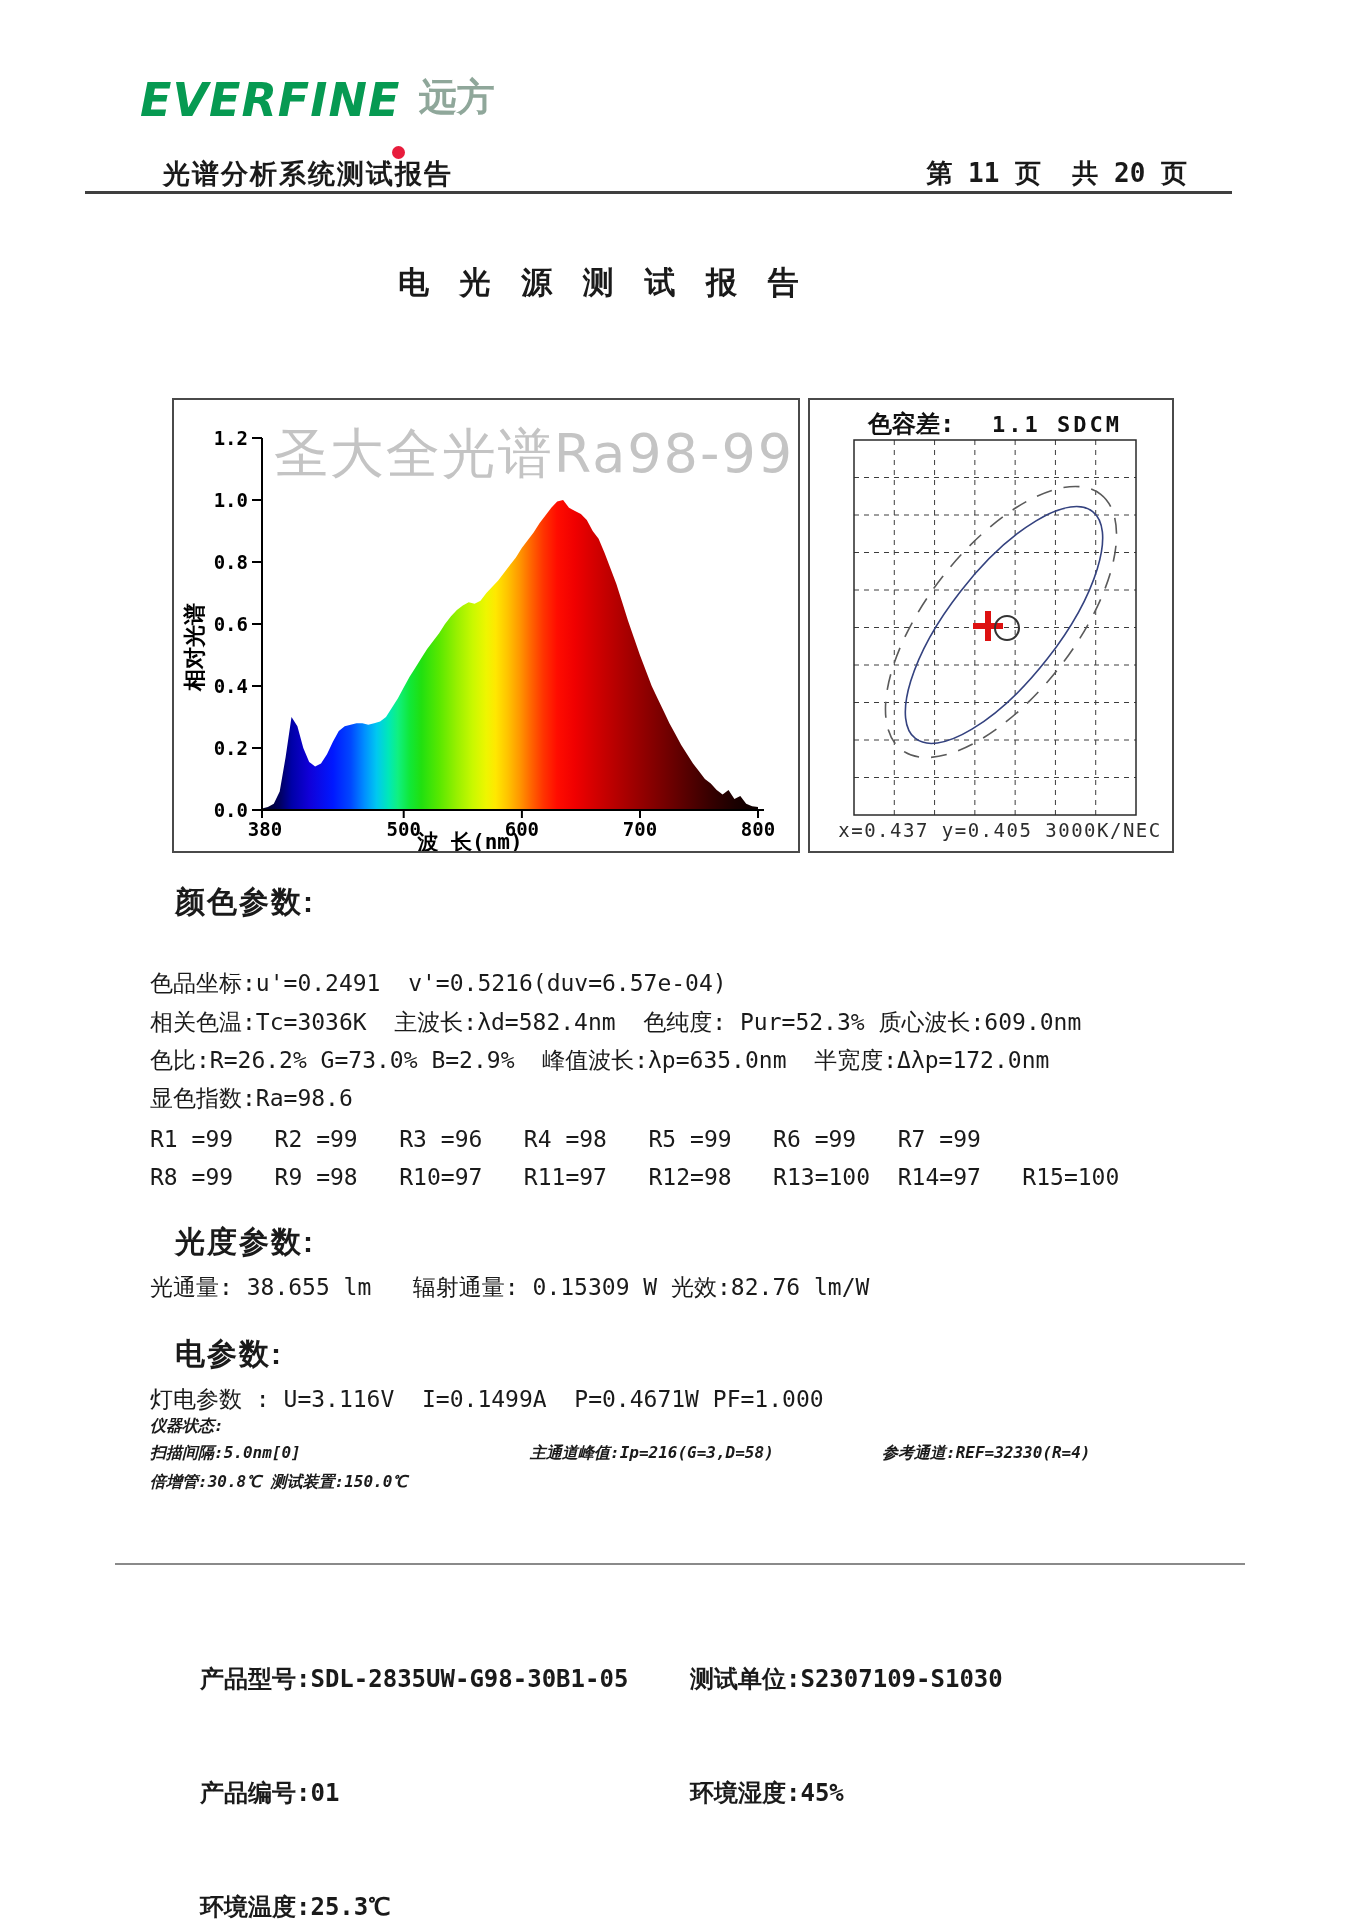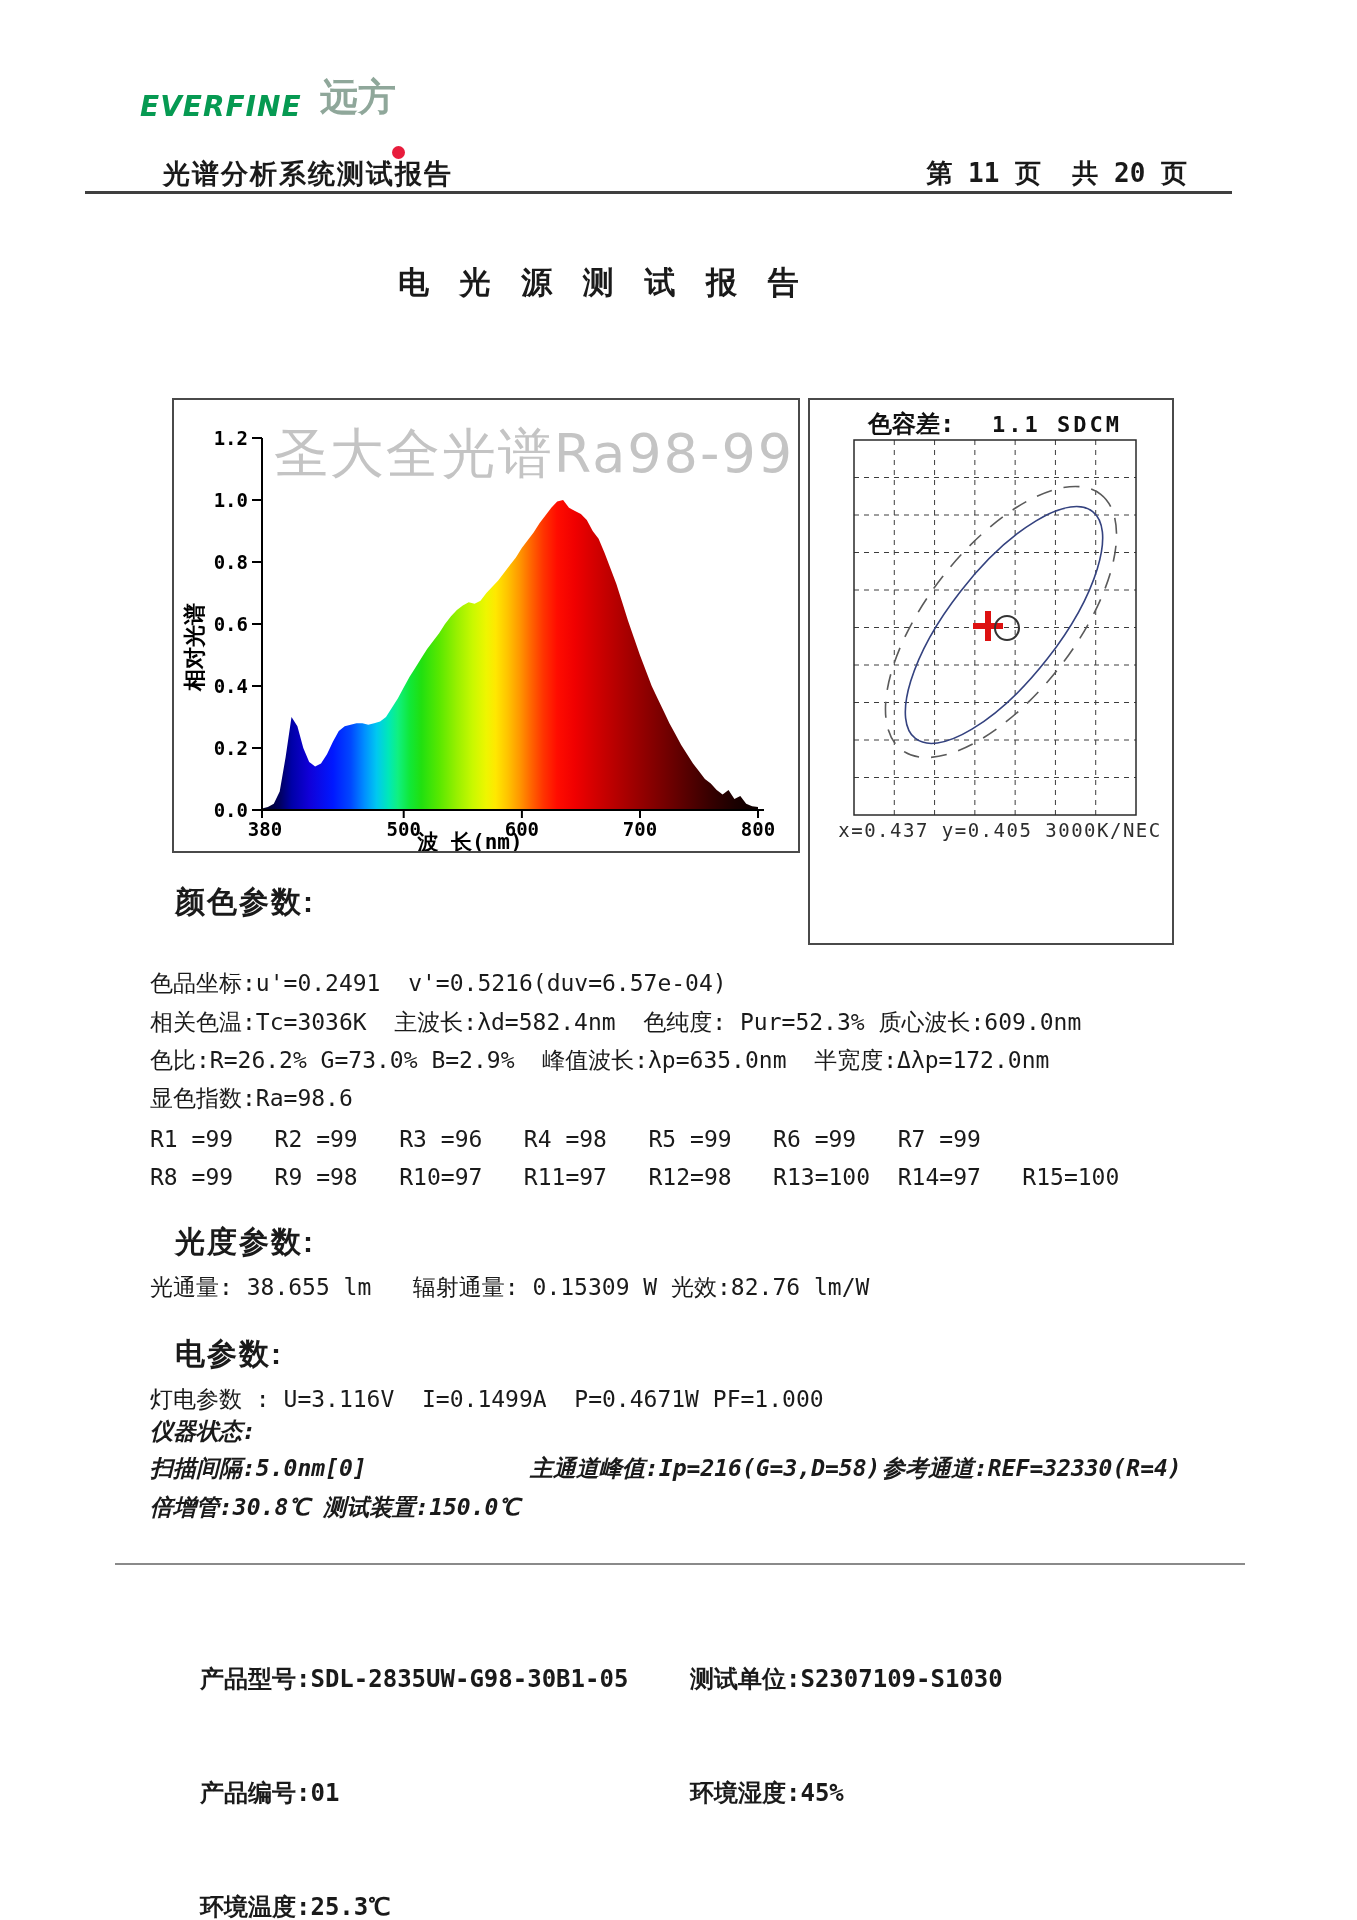--- a/index.html
+++ b/index.html
@@ -2,43 +2,43 @@
 <html><head>
 <meta charset="utf-8">
 <style>
   html,body{margin:0;padding:0;background:#ffffff;}
   .page{position:relative;width:1357px;height:1920px;background:#ffffff;overflow:hidden;
         font-family:"Liberation Sans",sans-serif;color:#1a1a1a;}
 
   
   .logo{position:absolute;left:140px;top:72px;height:62px;white-space:nowrap;}
   .logo-en{font-family:"DejaVu Sans",sans-serif;font-style:italic;font-weight:bold;
-           font-size:28px;color:#069a52;letter-spacing:1px;position:relative;}
+           font-size:46px;color:#069a52;letter-spacing:1px;position:relative;}
   .logo-dot{position:absolute;left:252px;top:74px;width:13px;height:13px;border-radius:50%;
             background:#e81c3c;}
   .logo-cn{font-size:38px;font-weight:bold;color:#8fa79a;margin-left:14px;vertical-align:6px;}
   .hdr-title{position:absolute;left:163px;top:156px;font-size:27px;font-weight:bold;letter-spacing:2px;}
   .hdr-page{position:absolute;right:170px;top:156px;font-size:26px;font-weight:bold;
             font-family:"DejaVu Sans Mono",monospace;white-space:pre;}
   .hdr-rule{position:absolute;left:85px;top:191px;width:1147px;height:3px;background:#3f3f3f;}
 
   .main-title{position:absolute;left:398px;top:262px;font-size:31px;font-weight:bold;
               letter-spacing:11px;white-space:pre;}
 
   
   .chart-box{position:absolute;top:398px;border:2px solid #4a4a4a;background:#fff;box-sizing:border-box;}
   .chart1{left:172px;width:628px;height:455px;}
-  .chart2{left:808px;width:366px;height:547px;}
+  .chart2{left:808px;width:366px;height:455px;}
 
   
   .sec-head{position:absolute;font-size:30px;font-weight:bold;letter-spacing:2px;}
   .tline{position:absolute;font-size:23px;white-space:pre;
          font-family:"DejaVu Sans Mono",monospace;}
   .inst{position:absolute;left:150px;top:1416px;font-style:italic;font-weight:600;
-        font-size:23px;font-family:"DejaVu Sans Mono",monospace;}
+        font-size:16px;font-family:"DejaVu Sans Mono",monospace;}
   .inst-grid{display:grid;grid-template-columns:380px 352px auto;row-gap:8px;white-space:pre;}
   .inst-head{margin-bottom:6px;}
 
   .foot-rule{position:absolute;left:115px;top:1563px;width:1130px;height:2px;background:#8a8a8a;}
   .foot-col{position:absolute;top:1584px;font-size:24px;font-weight:600;
             font-family:"DejaVu Sans Mono",monospace;line-height:38px;white-space:pre;}
   .foot-left{left:200px;}
   .foot-right{left:690px;}
 
   svg text{font-family:"DejaVu Sans Mono",monospace;}

